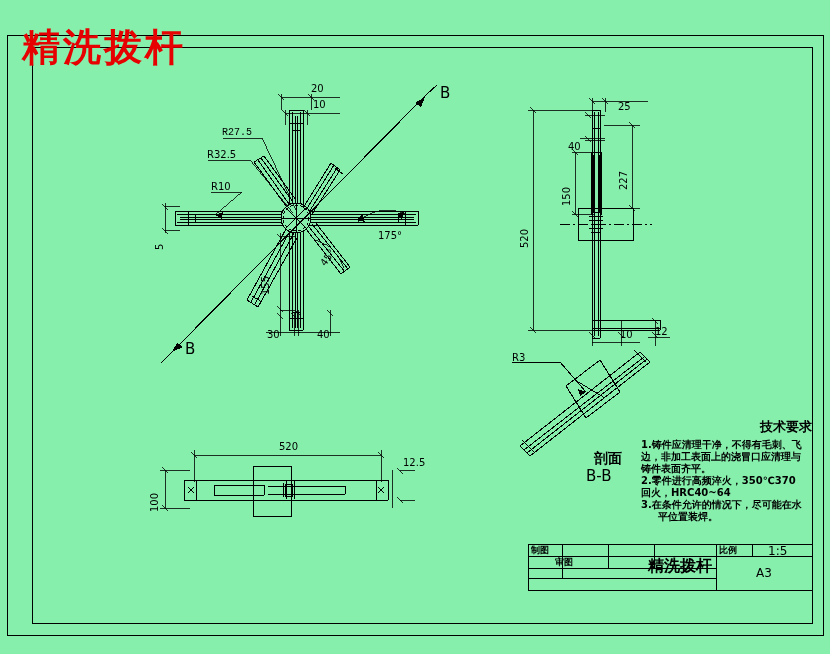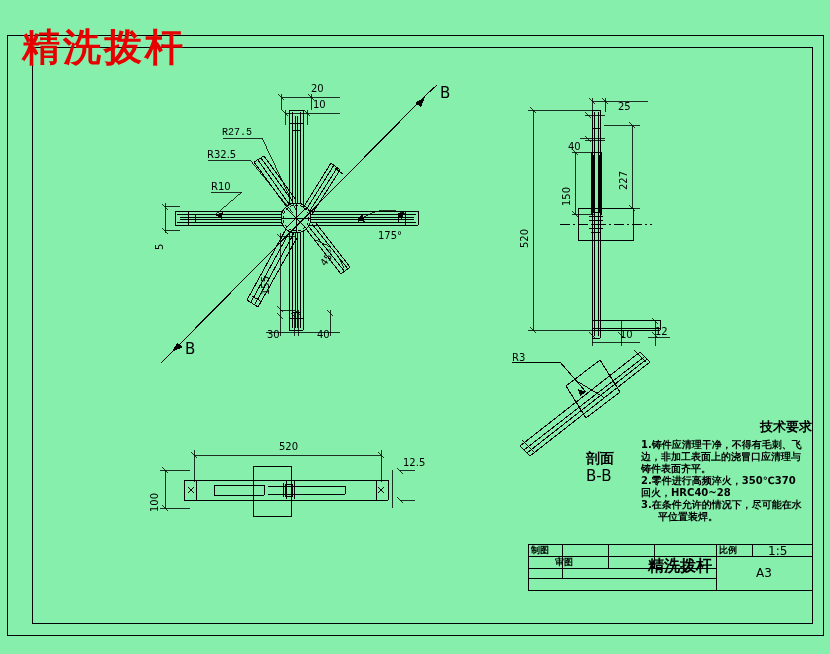--- a/index.html
+++ b/index.html
@@ -62,20 +62,21 @@
   }
   .cn-head {
     font-family: "DejaVu Sans", "Liberation Sans", sans-serif;
     font-weight: bold;
     font-size: 13px;
   }
   .cn-sec {
     font-family: "DejaVu Sans", "Liberation Sans", sans-serif;
     font-weight: bold;
     font-size: 14px;
+    margin-left: 8px;
   }
   .tb-label {
     font-family: "DejaVu Sans", "Liberation Sans", sans-serif;
     font-weight: bold;
     font-size: 9px;
   }
   .tb-title {
     font-family: "DejaVu Sans", "Liberation Sans", sans-serif;
     font-weight: bold;
     font-size: 16px;
@@ -317,21 +318,21 @@
 
   <div class="txt dim" style="left:512px; top:353px;">R3</div>
   <div class="txt cn-sec" style="left:586px; top:451px;">剖面</div>
   <div class="txt letter" style="left:586px; top:469px;">B-B</div>
 
   <div class="txt cn-head" style="left:712px; top:420px;margin-left:48px;">技术要求</div>
   <div class="notes-line" style="left:641px; top:440px;">1.铸件应清理干净，不得有毛刺、飞</div>
   <div class="notes-line" style="left:641px; top:452px;">边，非加工表面上的浇冒口应清理与</div>
   <div class="notes-line" style="left:641px; top:464px;">铸件表面齐平。</div>
   <div class="notes-line" style="left:641px; top:476px;">2.零件进行高频淬火，350℃370</div>
-  <div class="notes-line" style="left:641px; top:488px;">回火，HRC40~28</div>
+  <div class="notes-line" style="left:641px; top:488px;">回火，HRC40~64</div>
   <div class="notes-line" style="left:641px; top:500px;">3.在条件允许的情况下，尽可能在水</div>
   <div class="notes-line" style="left:641px; top:512px;margin-left:17px;">平位置装焊。</div>
 
   <div class="txt tb-label" style="left:531px; top:546px;">制图</div>
   <div class="txt tb-label" style="left:531px; top:558px;margin-left:24px;">审图</div>
   <div class="txt tb-title" style="left:648px; top:558px;">精洗拨杆</div>
   <div class="txt tb-label" style="left:719px; top:546px;">比例</div>
   <div class="txt tb-val" style="left:768px; top:545px;">1:5</div>
   <div class="txt tb-val" style="left:756px; top:567px;">A3</div>
 

